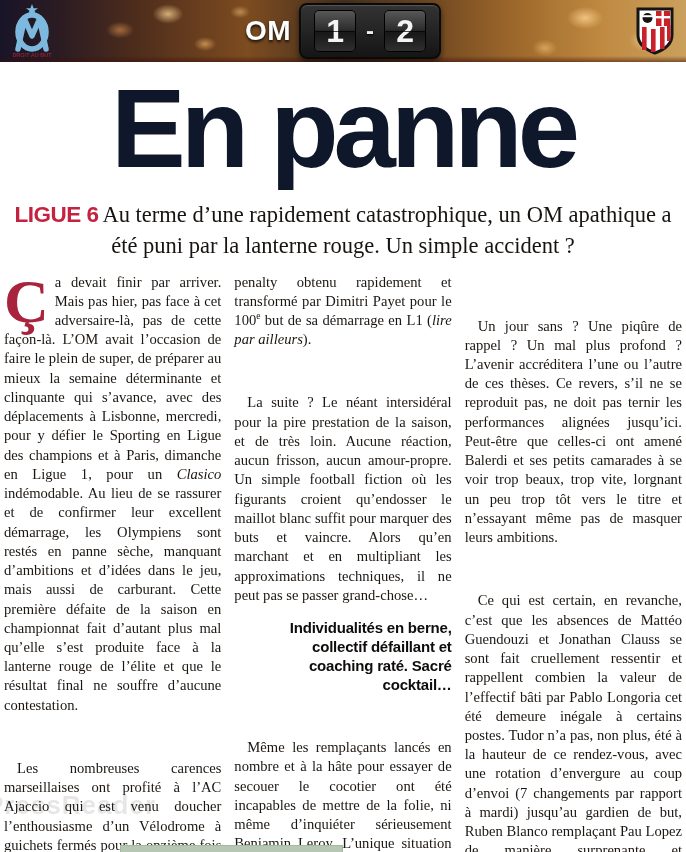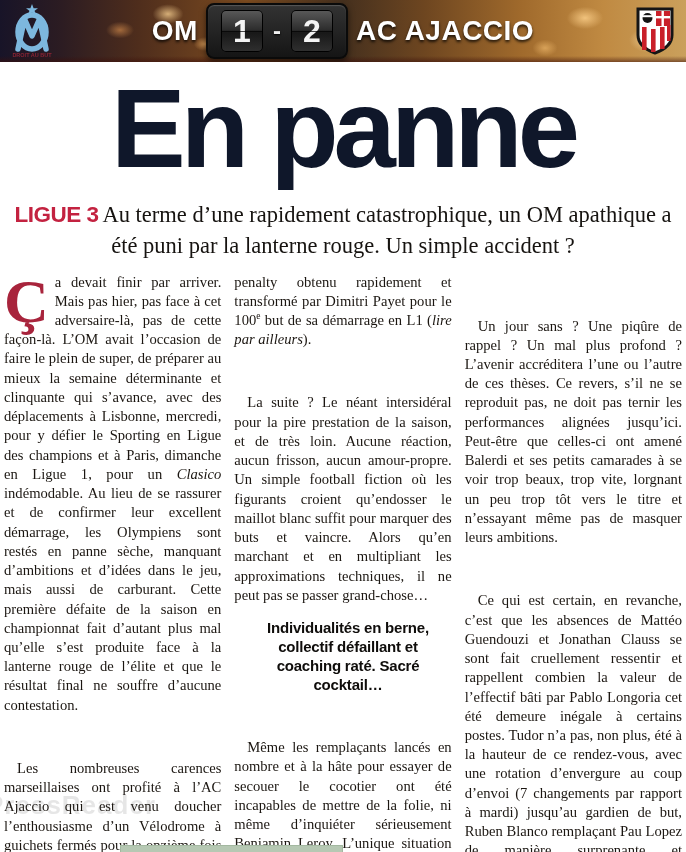--- a/index.html
+++ b/index.html
@@ -80,21 +80,21 @@
   .col p { margin:0; }
   .col p.indent { text-indent:13px;margin-top:44px; }
   .dropcap {
     float:left; color:#a8243c; font-weight:700;
     font-size:62px; line-height:48px; padding:4px 6px 0 0;
   }
   .ital { font-style:italic; }
   .sup { vertical-align:super; font-size:9.5px; line-height:0; }
   .subhead {
     font-family:"Liberation Sans", sans-serif; font-weight:700;
-    font-size:15px; line-height:1.27; text-align:center;
+    font-size:15px; line-height:1.27; text-align:right;
     margin:13px 0 7px 10px; color:#0f0d0b; letter-spacing:-.2px;
   }
 
   
   .watermark {
     position:absolute; left:-14px; top:790px; z-index:4;
     font-family:"Liberation Sans", sans-serif; font-weight:700;
     font-size:26px; color:#555; opacity:.14; letter-spacing:1px; pointer-events:none;
   }
   .cropped-box {
@@ -116,21 +116,20 @@
       <text x="22" y="54" text-anchor="middle" font-family="Liberation Sans, sans-serif" font-size="5.5" font-weight="700" fill="#8c2433">DROIT AU BUT</text>
     </svg>
 
     <div class="score-row">
       <span class="team-label">OM</span>
       <div class="scoreboard">
         <div class="flip">1</div>
         <span class="score-dash">-</span>
         <div class="flip">2</div>
       </div>
-      <span class="team-label">AC AJACCIO</span>
     </div>
 
     <svg class="crest aca" width="38" height="48" viewBox="0 0 38 48">
       <path d="M2,2 h34 v26 q0,12 -17,18 q-17,-6 -17,-18 Z" fill="#ffffff" stroke="#151515" stroke-width="3"></path>
       <g>
         <rect x="6" y="20" width="4.6" height="23" fill="#c9202a"></rect>
         <rect x="15" y="22" width="4.6" height="23" fill="#c9202a"></rect>
         <rect x="24" y="20" width="4.6" height="22" fill="#c9202a"></rect>
         <rect x="31" y="18" width="3.5" height="16" fill="#c9202a"></rect>
       </g>
@@ -144,21 +143,21 @@
         <rect x="20" y="9" width="14" height="2.4" fill="#ffffff"></rect>
         <rect x="25.5" y="4" width="2.4" height="15" fill="#ffffff"></rect>
       </g>
     </svg>
   </div>
 
   <h1 class="headline">
       <div>En panne</div>
     </h1>
 
-  <p class="standfirst"><span class="kicker" style="color:#c32240">LIGUE 3</span><span>Au terme d’une rapidement catastrophique, un OM apathique a été puni par la lanterne rouge. Un simple accident ?</span></p>
+  <p class="standfirst"><span class="kicker" style="color:#c32240">LIGUE 6</span><span>Au terme d’une rapidement catastrophique, un OM apathique a été puni par la lanterne rouge. Un simple accident ?</span></p>
 
   <div class="cols">
 
     <div class="col">
       <p><span class="dropcap">Ç</span><span>a devait finir par arriver. Mais pas hier, pas face à cet adversaire-là, pas de cette façon-là. L’OM avait l’occasion de faire le plein de super, de préparer au mieux la semaine déterminante et clinquante qui s’avance, avec des déplacements à Lisbonne, mercredi, pour y défier le Sporting en Ligue des champions et à Paris, dimanche en Ligue 1, pour un </span><span class="ital">Clasico</span><span> indémodable. Au lieu de se rassurer et de confirmer leur excellent démarrage, les Olympiens sont restés en panne sèche, manquant d’ambitions et d’idées dans le jeu, mais aussi de carburant. Cette première défaite de la saison en championnat fait d’autant plus mal qu’elle s’est produite face à la lanterne rouge de l’élite et que le résultat final ne souffre d’aucune contestation.</span></p>
       <p class="indent">Les nombreuses carences marseillaises ont profité à l’AC Ajaccio qui est venu doucher l’enthousiasme d’un Vélodrome à guichets fermés pour la onzième fois d’affilée, en l’emportant avec une occasion et demie (1-2). Olivier Pantaloni se pinçait presque pour y croire au coup de sifflet final, tant les hommes d’Igor Tudor se sont montrés apathiques alors qu’ils s’étaient ouvert la voie d’un nouveau succès grâce à un</p>
     </div>
 
     <div class="col">
       <p><span>penalty obtenu rapidement et transformé par Dimitri Payet pour le 100</span><span class="sup">e</span><span> but de sa démarrage en L1 (</span><span class="ital">lire par ailleurs</span><span>).</span></p>

